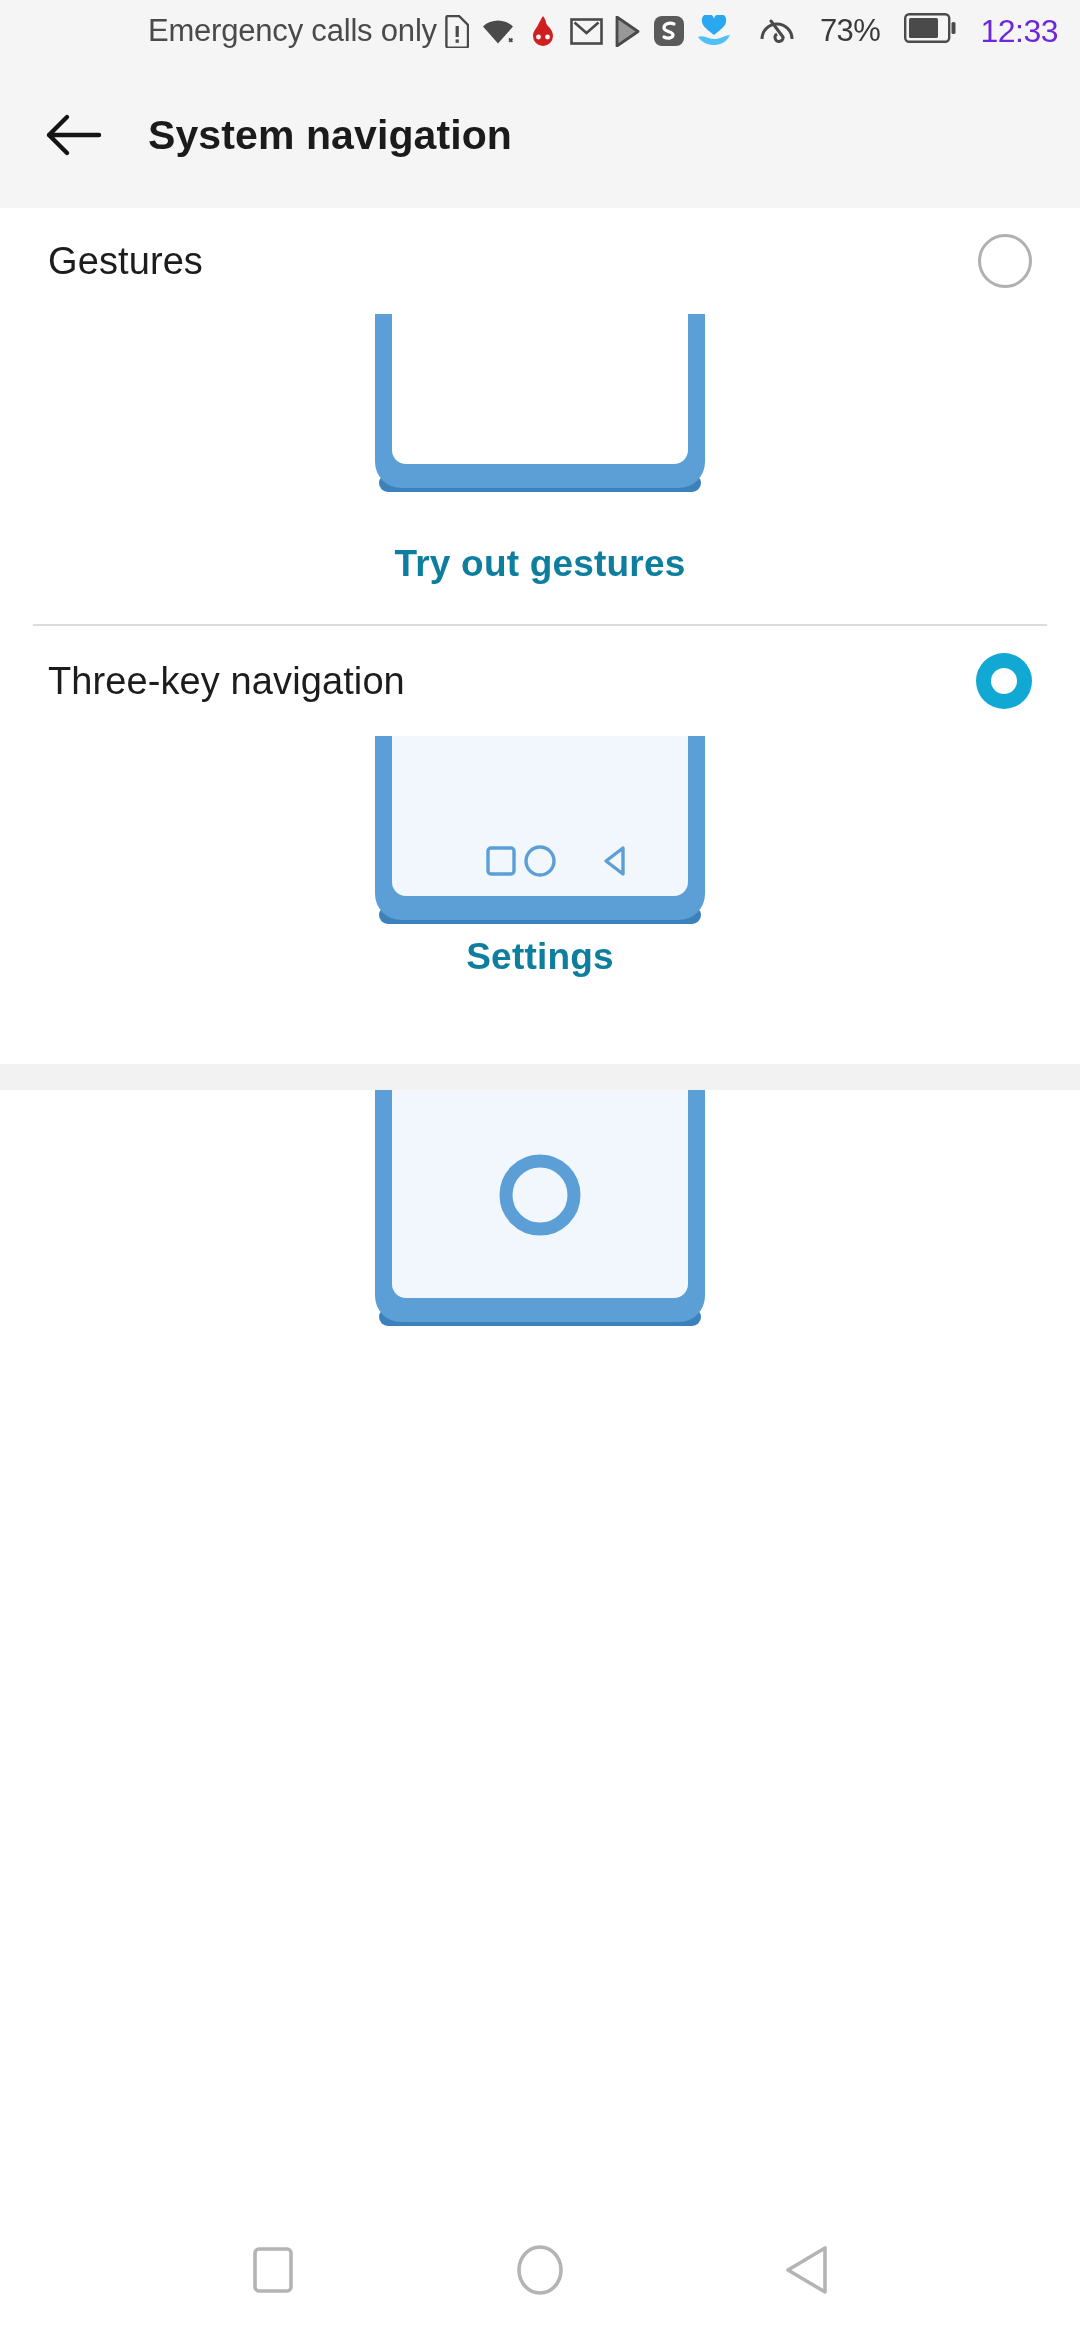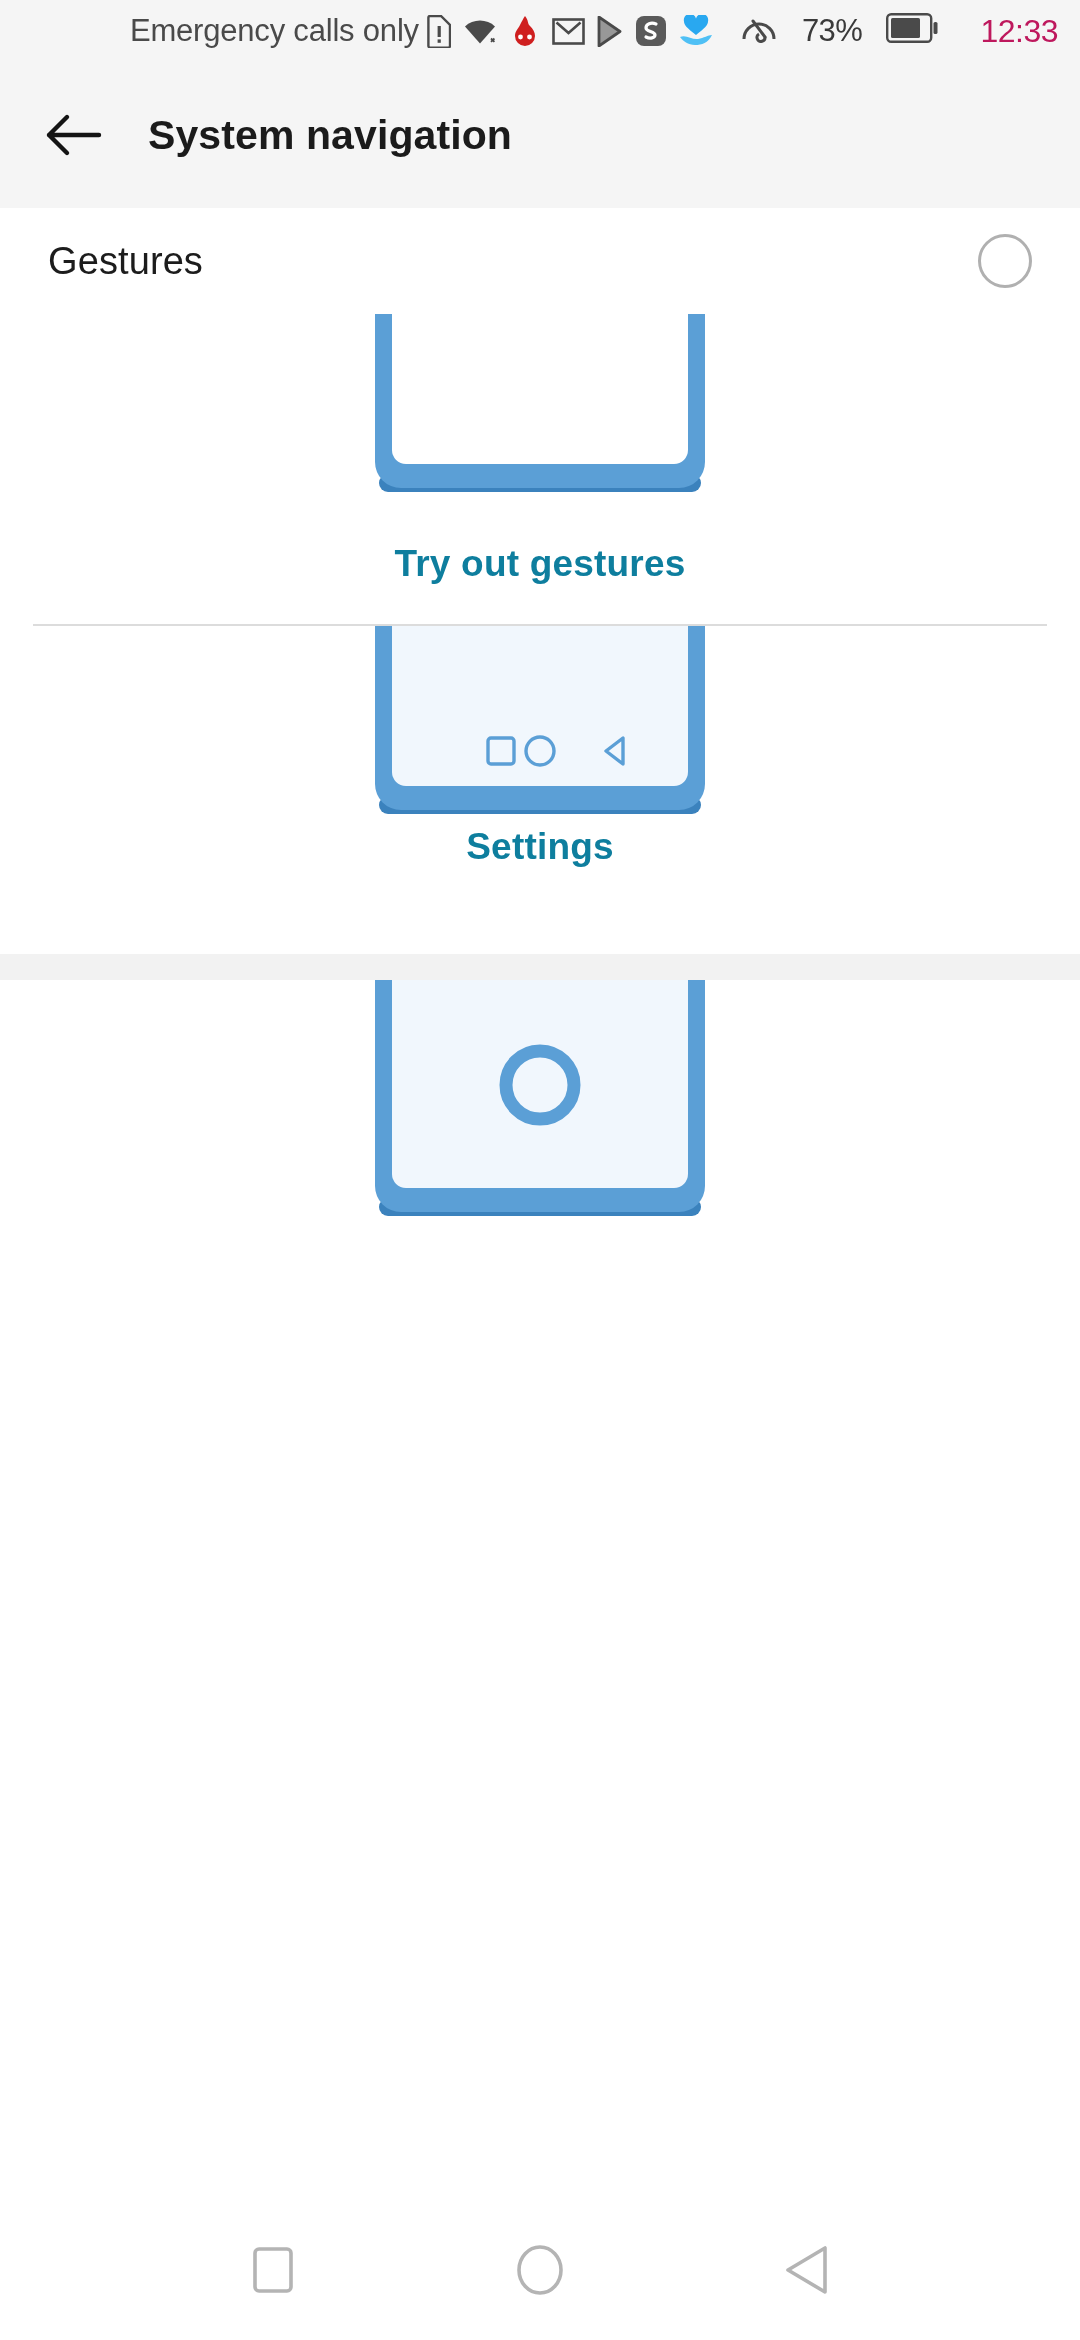--- a/index.html
+++ b/index.html
@@ -20,21 +20,21 @@
     padding:0 22px 0 0;
   }
   .sb-carrier{
     font-size:31px; color:#4a4a4a; letter-spacing:-0.2px;
     white-space:nowrap; margin-right:6px;
   }
   .sb-icons{ display:flex; align-items:center; gap:11px; }
   .sb-ic{ display:block; }
   .sb-right{ display:flex; align-items:flex-start; gap:24px; margin-left:26px; }
   .sb-batpct{ font-size:31px; color:#3a3a3a; letter-spacing:-0.5px; }
-  .sb-time{ font-size:32px; color:#be185d; letter-spacing:-0.5px; margin-left:18px; }
+  .sb-time{ font-size:32px; color:#6d28d9; letter-spacing:-0.5px; margin-left:0; }
 
   
   .appbar{
     position:absolute; top:62px; left:0; width:1080px; height:146px;
     background:#f5f5f5; display:flex; align-items:center;text-align:right;
   }
   .back-btn{
     width:104px; height:104px; margin-left:22px;
     display:flex; align-items:center; justify-content:center;
   }
@@ -185,20 +185,25 @@
         <path d="M17 0 H313 V136 a14 14 0 0 1 -14 14 H31 A14 14 0 0 1 17 136 Z" fill="#ffffff"></path>
       </svg>
     </div>
 
     <div class="linkrow" style="height:120px; align-items:center;">
       <span class="link">Try out gestures</span>
     </div>
 
     <div class="divider"></div>
 
+    <div class="optrow" style="height:110px;">
+      <span class="optlabel">Three-key navigation</span>
+      <span class="optspacer"></span>
+      <span class="radio on"></span>
+    </div>
 
     <div class="illus" style="height:200px;">
       <svg width="330" height="200" viewBox="0 0 330 200">
         <rect x="4" y="170" width="322" height="18" rx="9" fill="#3b82bd"></rect>
         <path d="M0 0 H330 V158 a26 26 0 0 1 -26 26 H26 A26 26 0 0 1 0 158 Z" fill="#5b9fd6"></path>
         <path d="M17 0 H313 V146 a14 14 0 0 1 -14 14 H31 A14 14 0 0 1 17 146 Z" fill="#f1f7fd"></path>
 
         <rect x="113" y="112" width="26" height="26" rx="3" fill="none" stroke="#5b9fd6" stroke-width="3.4"></rect>
 
         <circle cx="165" cy="125" r="14" fill="none" stroke="#5b9fd6" stroke-width="3.4"></circle>

